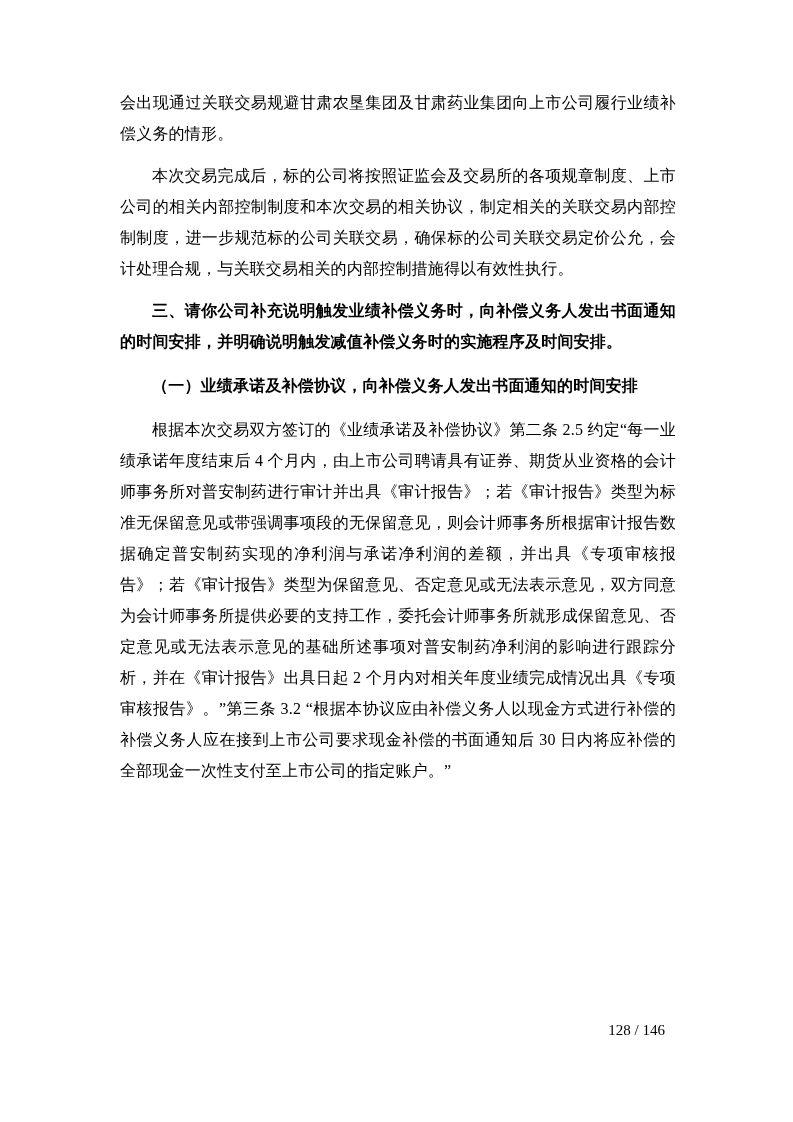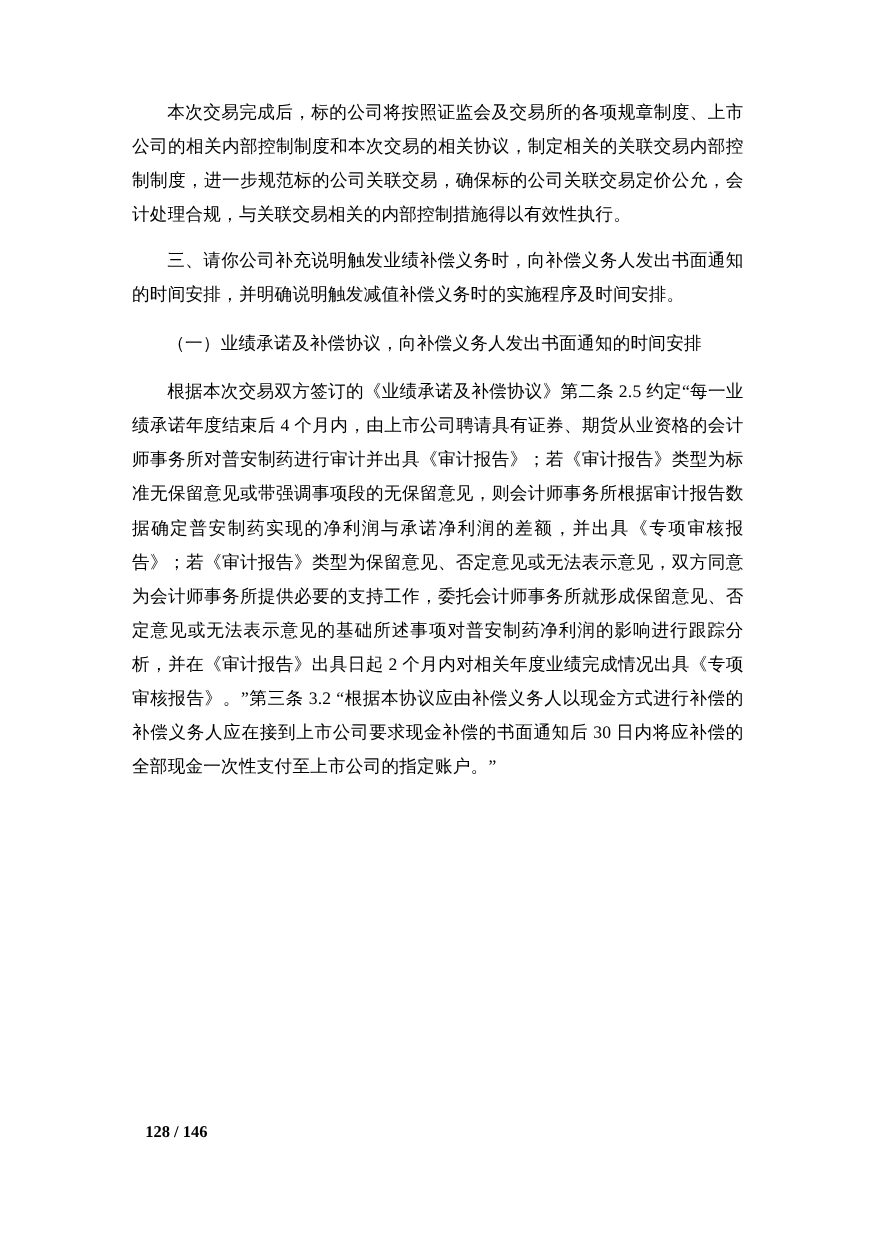--- a/index.html
+++ b/index.html
@@ -28,39 +28,40 @@
     line-height: 31px;
     text-align: justify;
     text-indent: 2em;
     letter-spacing: 0.2px;
     word-break: break-all;
   }
   p.block.flush {
     text-indent: 0;
   }
   p.block.bold {
-    font-weight: normal;
+    font-weight: bold;
     margin-bottom: 13px;
   }
   .page-number {
     position: absolute;
     top: 1021px;
-    left: 132px;
+    left: 108px;
     width: 557px;
-    text-align: left;
+    text-align: right;
     font-size: 15px;
-    font-weight: bold;
+    font-weight: normal;
     line-height: 19px;
     font-family: "Liberation Serif", "DejaVu Serif", serif;
   }
 </style>
 </head>
 <body>
 
 <div class="page">
   <div class="body-text">
+    <p class="block flush">会出现通过关联交易规避甘肃农垦集团及甘肃药业集团向上市公司履行业绩补偿义务的情形。</p>
     <p class="block">本次交易完成后，标的公司将按照证监会及交易所的各项规章制度、上市公司的相关内部控制制度和本次交易的相关协议，制定相关的关联交易内部控制制度，进一步规范标的公司关联交易，确保标的公司关联交易定价公允，会计处理合规，与关联交易相关的内部控制措施得以有效性执行。</p>
     <p class="block bold">三、请你公司补充说明触发业绩补偿义务时，向补偿义务人发出书面通知的时间安排，并明确说明触发减值补偿义务时的实施程序及时间安排。</p>
     <p class="block bold">（一）业绩承诺及补偿协议，向补偿义务人发出书面通知的时间安排</p>
     <p class="block">根据本次交易双方签订的《业绩承诺及补偿协议》第二条 2.5 约定“每一业绩承诺年度结束后 4 个月内，由上市公司聘请具有证券、期货从业资格的会计师事务所对普安制药进行审计并出具《审计报告》；若《审计报告》类型为标准无保留意见或带强调事项段的无保留意见，则会计师事务所根据审计报告数据确定普安制药实现的净利润与承诺净利润的差额，并出具《专项审核报告》；若《审计报告》类型为保留意见、否定意见或无法表示意见，双方同意为会计师事务所提供必要的支持工作，委托会计师事务所就形成保留意见、否定意见或无法表示意见的基础所述事项对普安制药净利润的影响进行跟踪分析，并在《审计报告》出具日起 2 个月内对相关年度业绩完成情况出具《专项审核报告》。”第三条 3.2 “根据本协议应由补偿义务人以现金方式进行补偿的补偿义务人应在接到上市公司要求现金补偿的书面通知后 30 日内将应补偿的全部现金一次性支付至上市公司的指定账户。”</p>
   </div>
   <div class="page-number">128 / 146</div>
 </div>
 
 </body></html>

